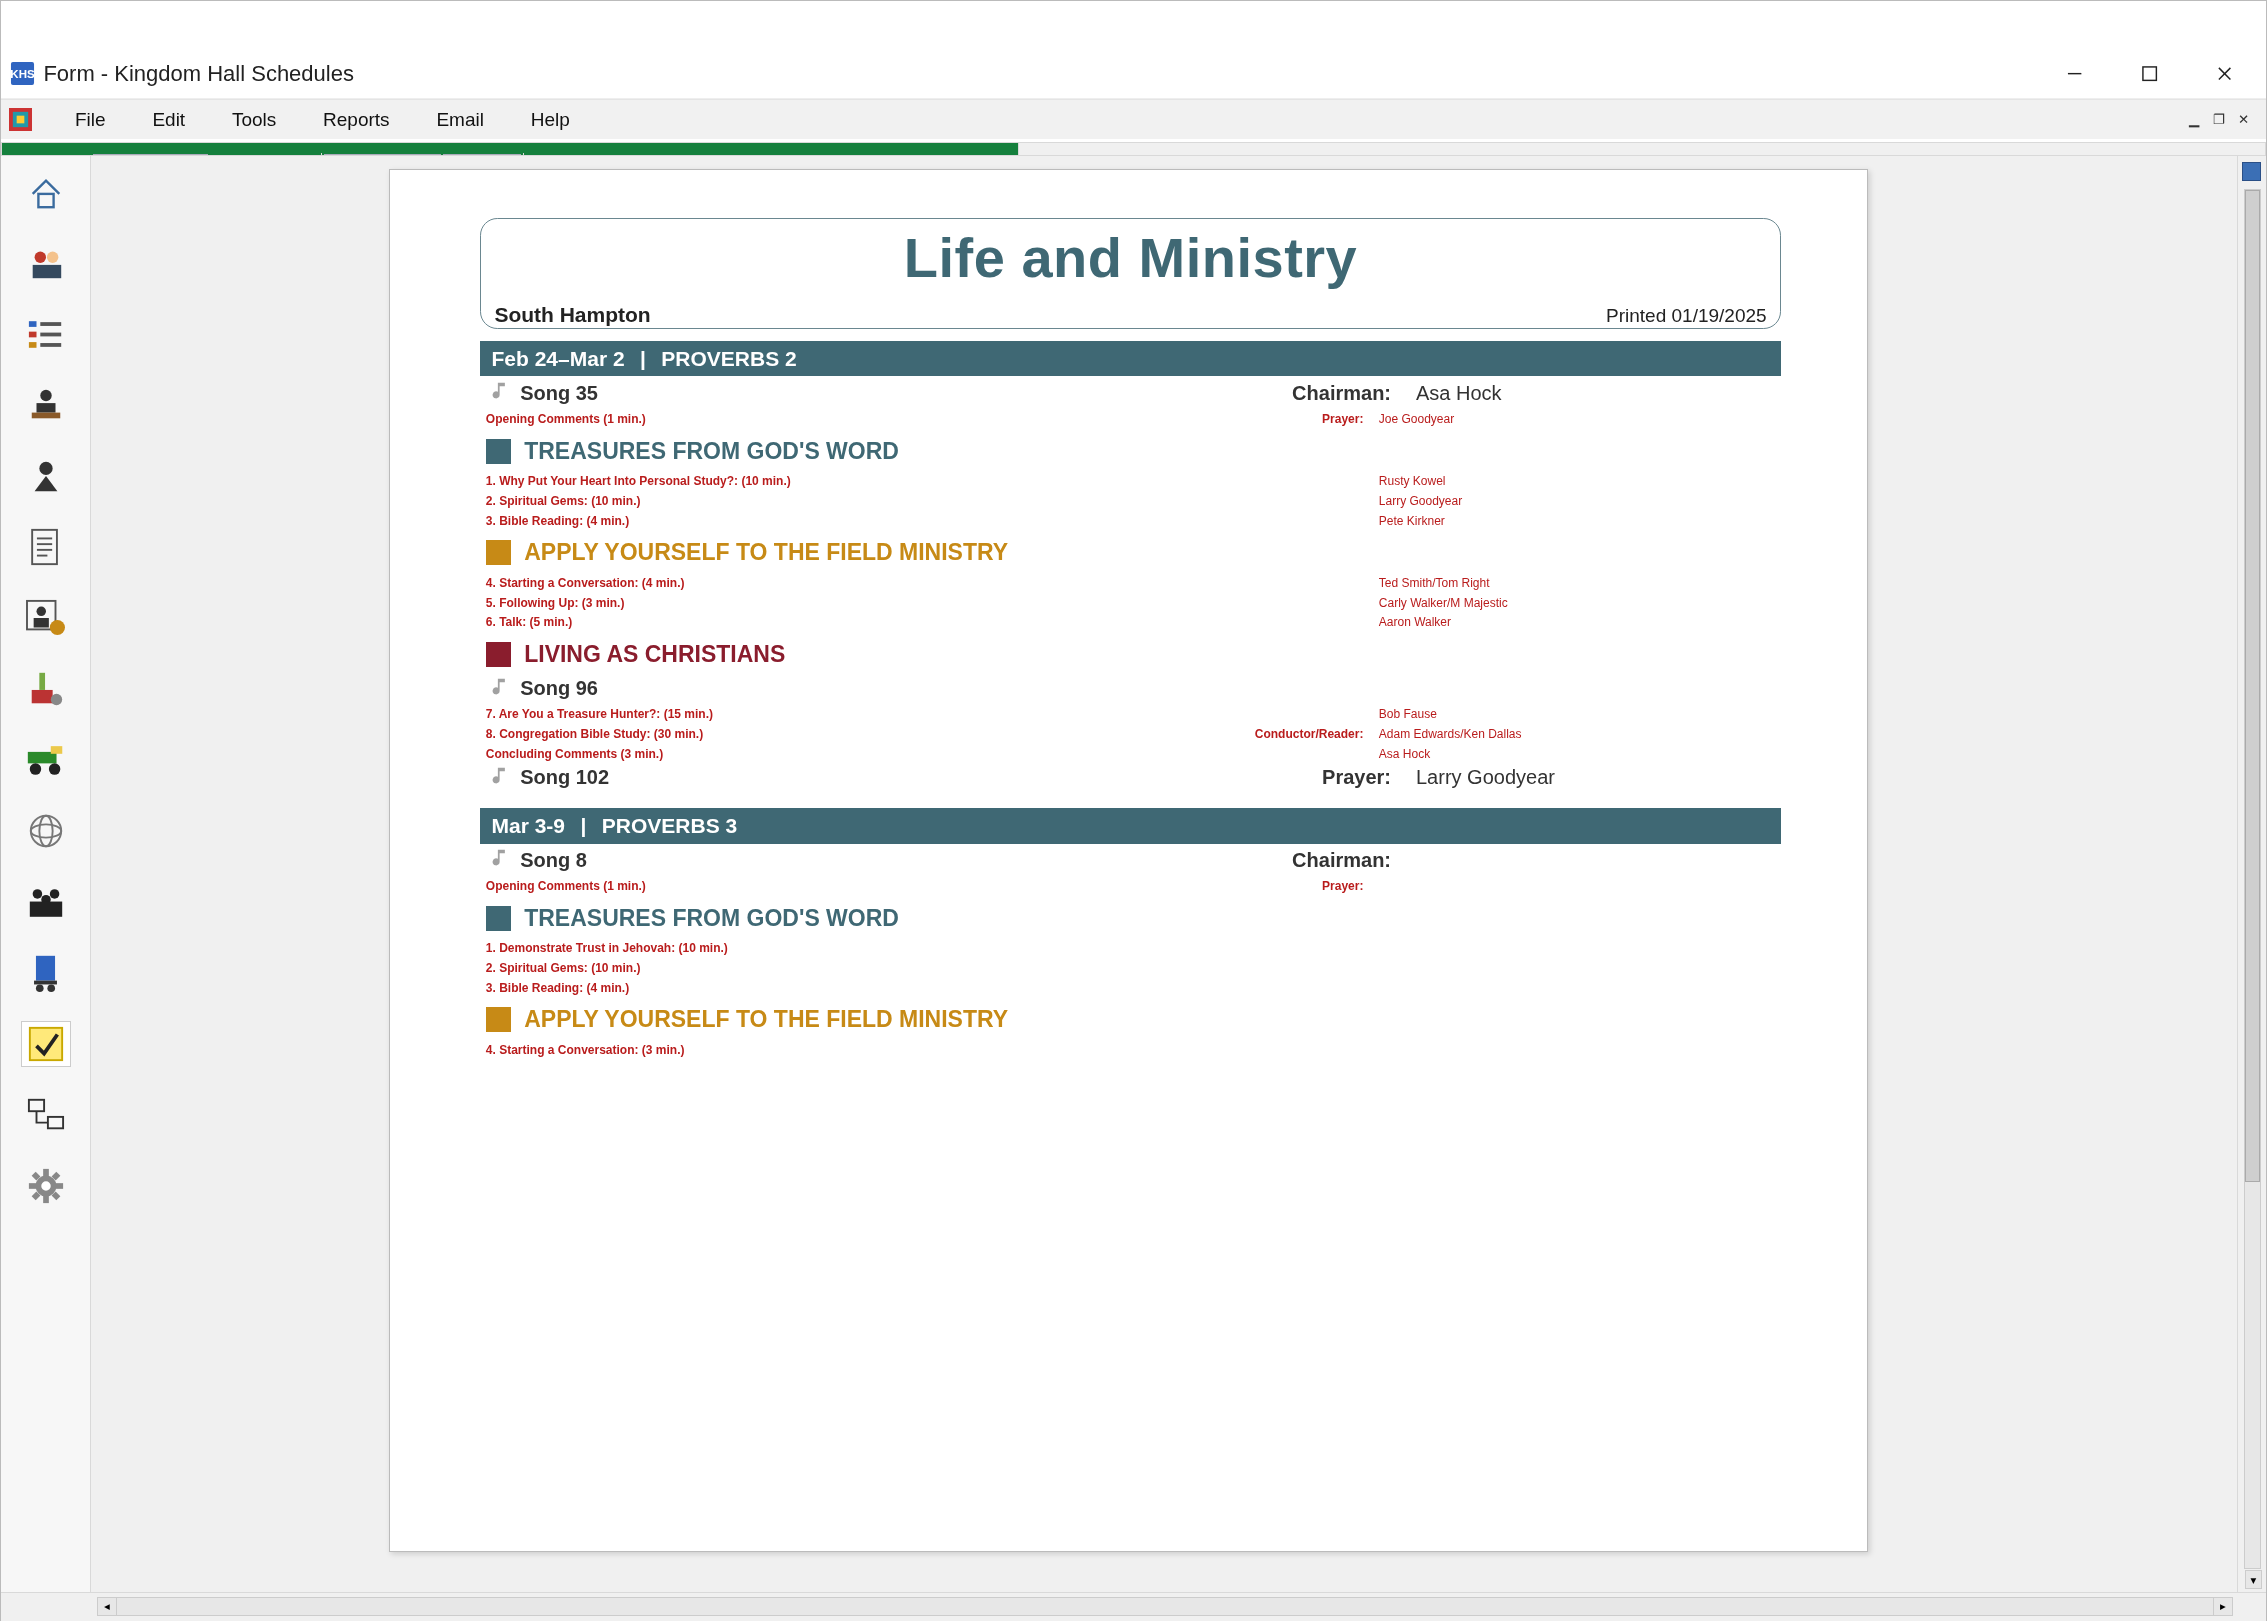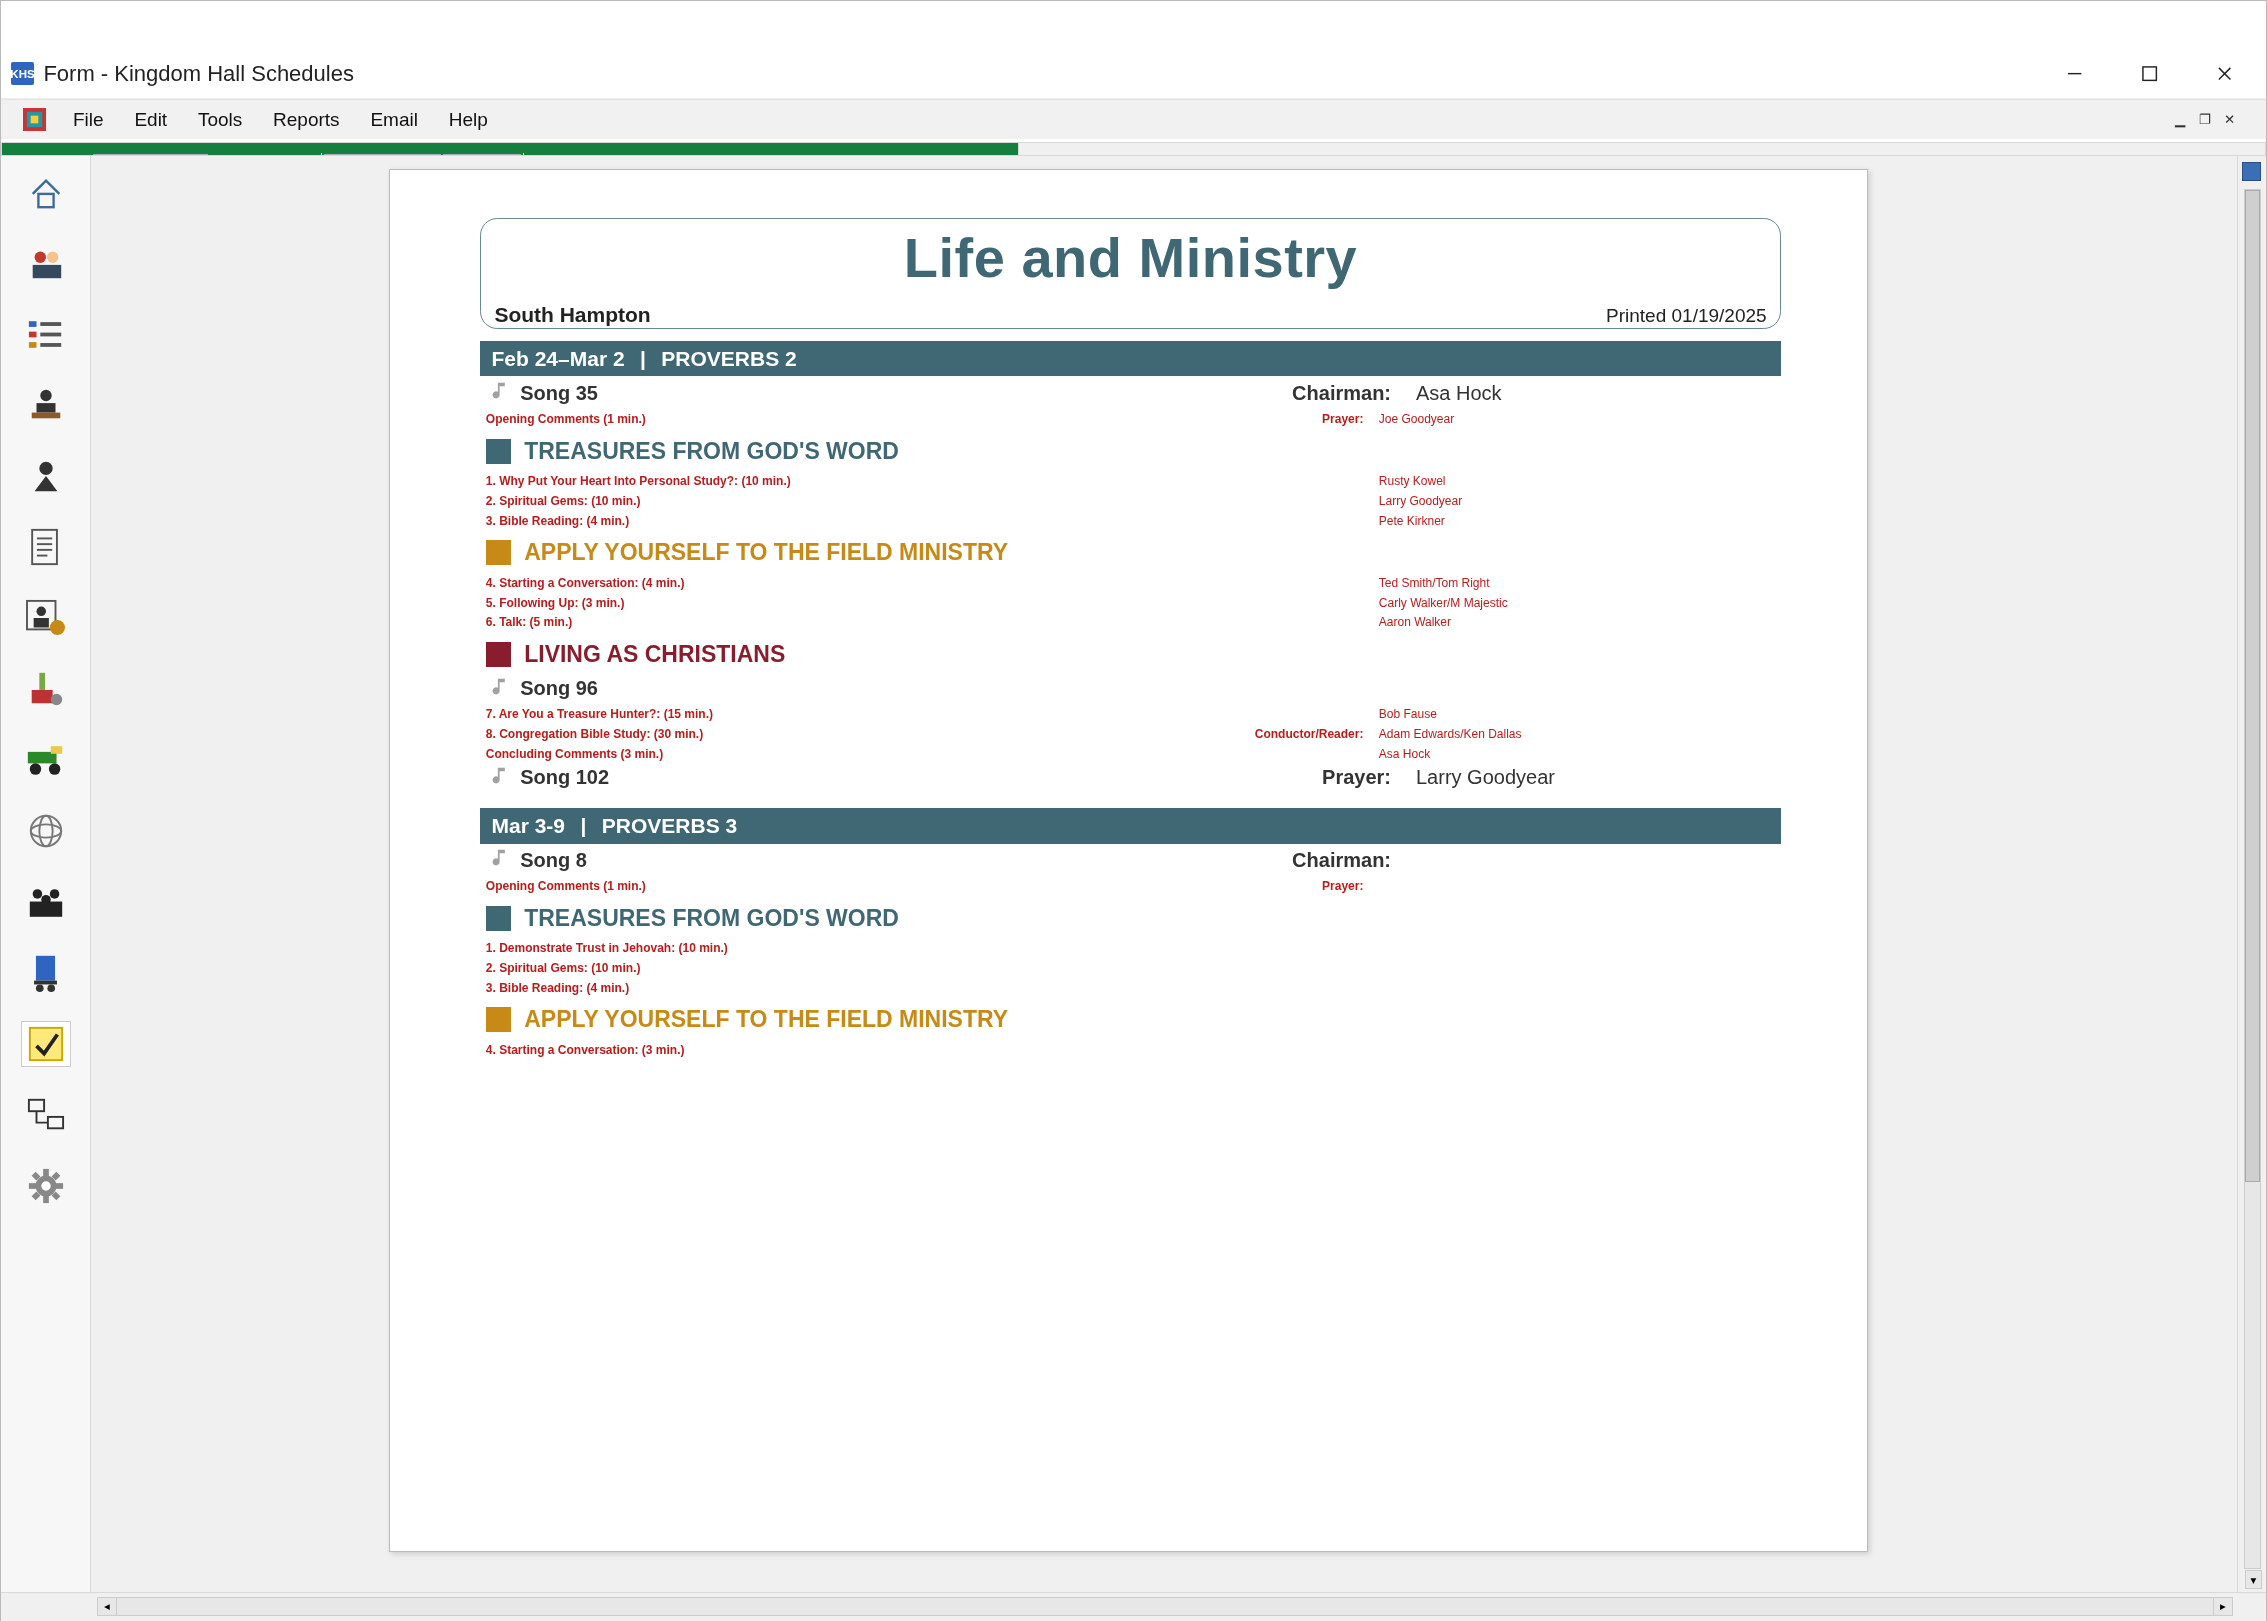--- a/index.html
+++ b/index.html
@@ -10,21 +10,21 @@
   
   @media (max-width: 2267px) { body { overflow: auto; } }
 
   .titlebar { height: 50px; display: flex; align-items: center; padding: 0 3.8px 0 7.7px; background: #fff; border-bottom: 1px solid #eee; margin-top: 48px; }
   .titlebar .app-icon { width: 27px; height: 27px; display: inline-flex; align-items: center; justify-content: center; margin-right: 7.7px; }
   .titlebar .title { font-size: 22px; color: #222; flex: 1; font-weight: 400; }
   .win-controls { display: flex; }
   .win-btn { width: 75px; height: 50px; display: flex; align-items: center; justify-content: center; color: #222; }
   .win-btn svg { stroke: #222; }
 
-  .menubar { height: 40px; background: #f1f1f1; display: flex; align-items: center; padding: 0 20px; gap: 0; border-top: 1px solid #e4e4e4; }
+  .menubar { height: 40px; background: #f1f1f1; display: flex; align-items: center; padding: 0 6px; gap: 16px; border-top: 1px solid #e4e4e4; }
   .menubar .menu-icon-app { width: 27px; height: 27px; margin-right: 9.6px; display:flex;align-items:center;justify-content:center; }
   .menubar .menu-item { padding: 5.8px 15.4px; font-size: 19px; color: #111; cursor: default; }
   .menubar .mdi-controls { margin-left: auto; display: flex; gap: 3.8px; padding-right: 5.8px; }
   .mdi-controls span { width: 21px; height: 21px; display: flex; align-items: center; justify-content: center; color: #333; font-size: 13.4px; border: 1px solid transparent; }
 
   .toolbar { height: 60px; background: #15803d; border: 1px solid #d9d9d9; display: flex; align-items: center; gap: 2px; padding: 0 17.3px; margin: 2.9px 0 0 0;}
   .tb-btn { width: 35px; height: 35px; display:flex; align-items:center; justify-content:center; }
   .tb-btn.disabled { opacity: .35; }
   .tb-input { height: 35px; border: 1px solid #aab; background: #fff; padding: 0 7.7px; font-size: 17.3px; display:flex; align-items:center; }
   .tb-select { height: 35px; border: 1px solid #aab; background: #fff; display:flex; align-items:center; gap: 3.8px; }

